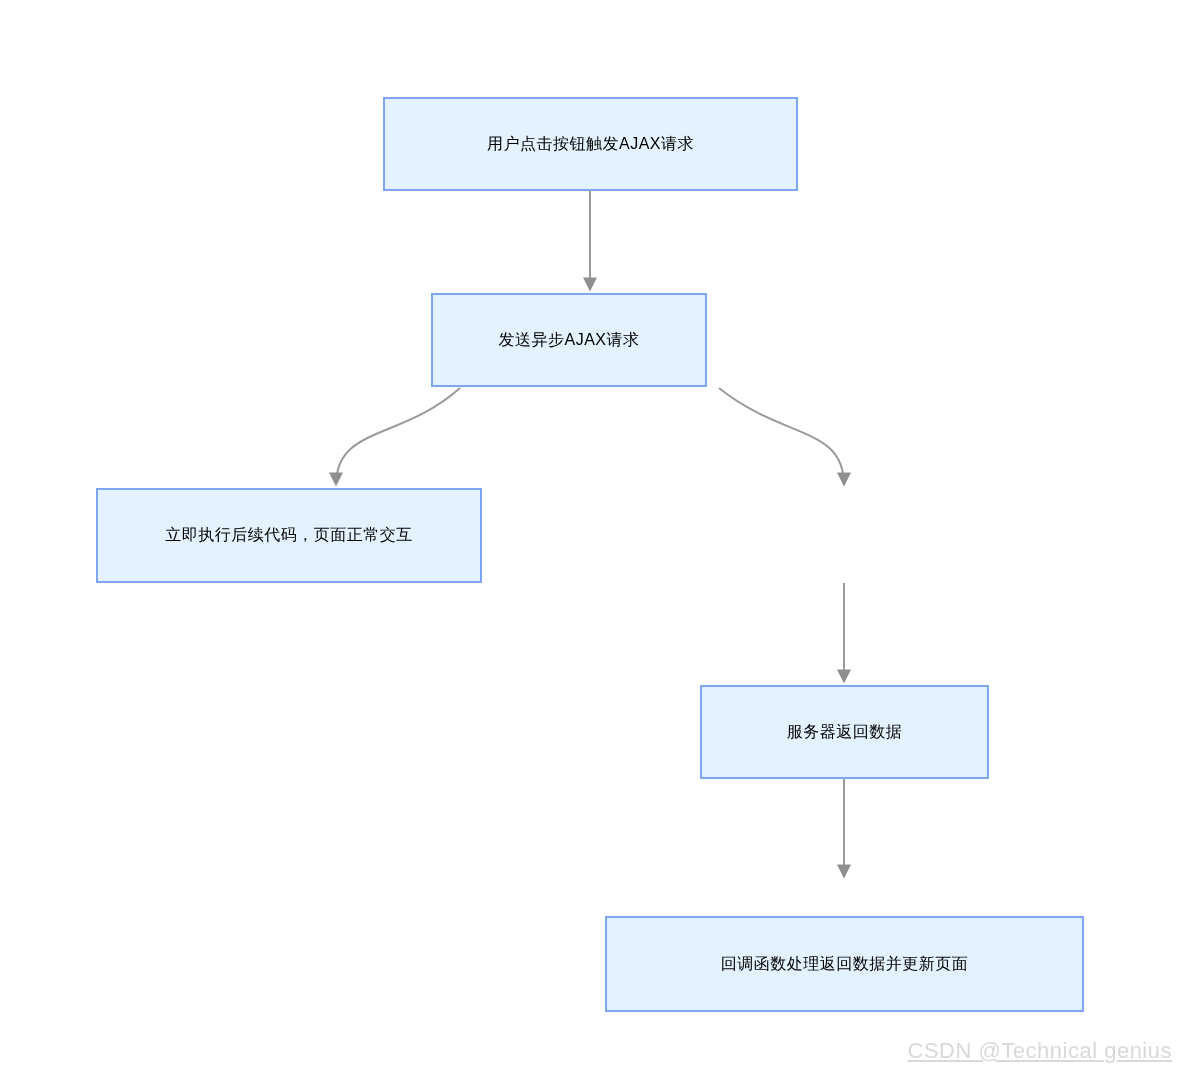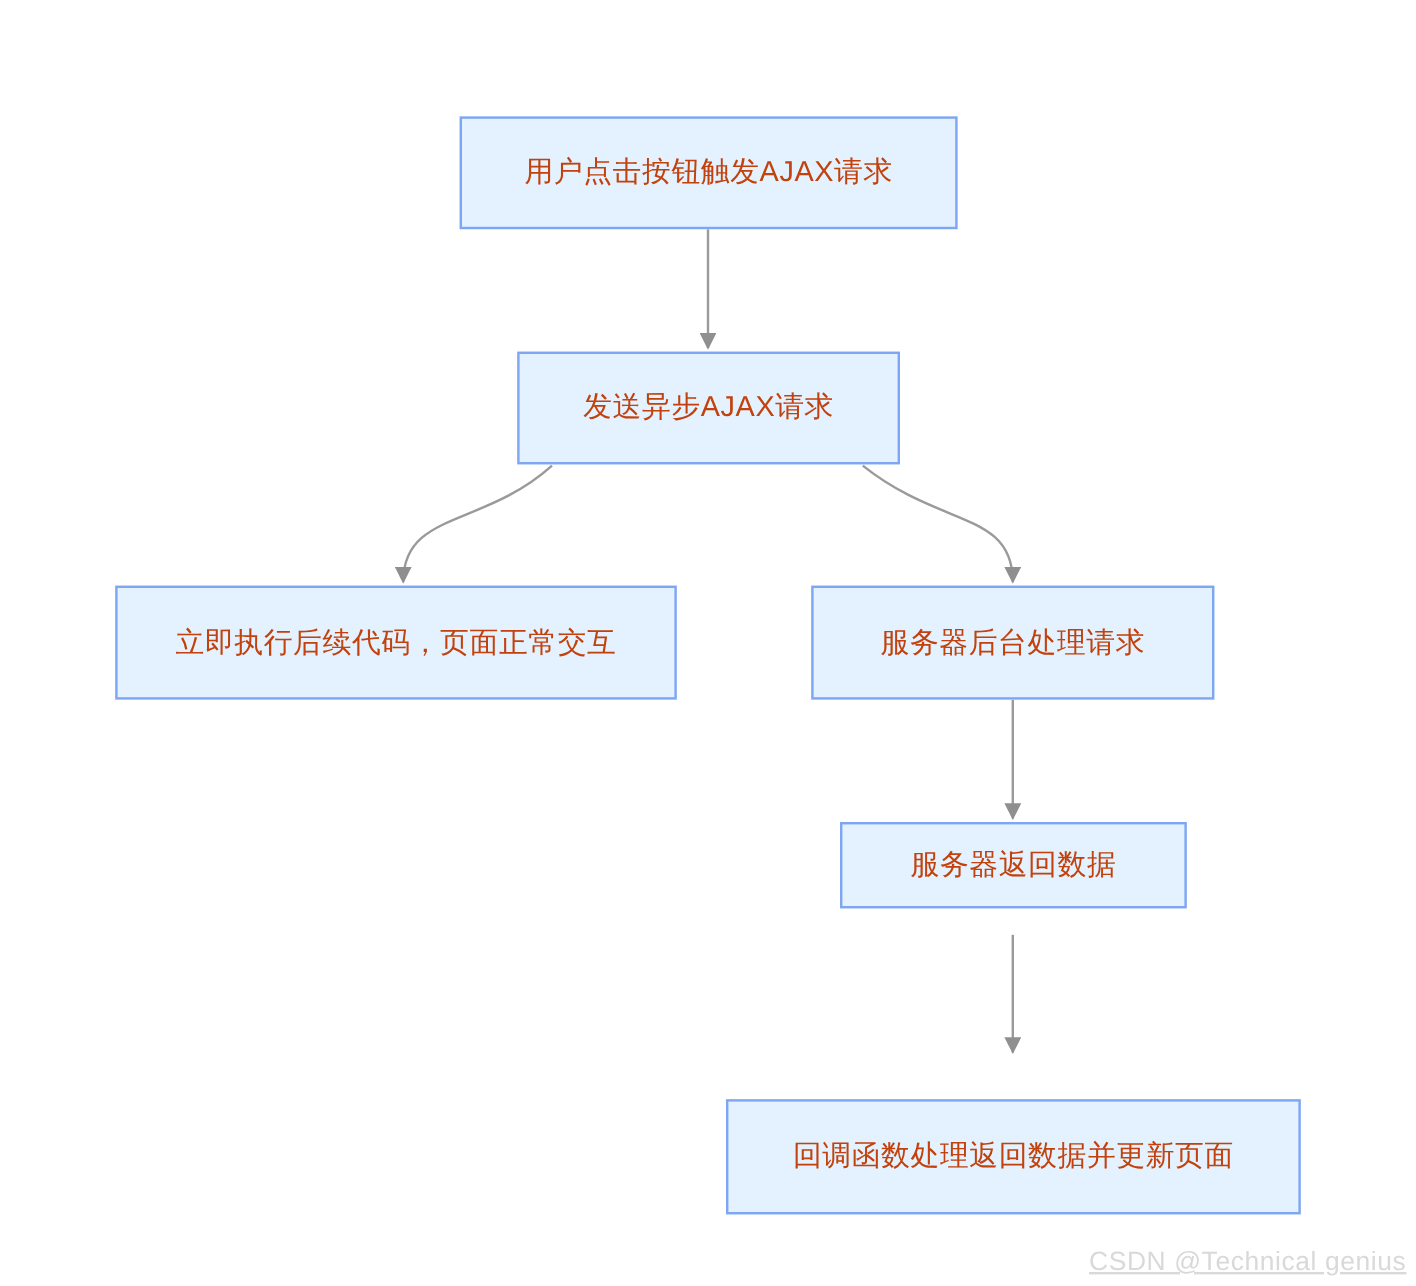--- a/index.html
+++ b/index.html
@@ -25,30 +25,30 @@
   }
   .node {
     position: absolute;
     box-sizing: border-box;
     background: #e3f2fe;
     border: 2px solid #7ea6f2;
     display: flex;
     align-items: center;
     justify-content: center;
     text-align: center;
-    color: #c2410c;
-    font-size: 24px;
+    color: #000000;
+    font-size: 16px;
     letter-spacing: 0.5px;
     line-height: 1.4;
   }
   .node-user-click     { left: 383px; top: 97px;  width: 415px; height: 94px; }
-  .node-send-ajax      { left: 431px; top: 293px; width: 319px; height: 94px; }
-  .node-continue-code  { left: 96px;  top: 488px; width: 468px; height: 95px; }
+  .node-send-ajax      { left: 431px; top: 293px; width: 276px; height: 94px; }
+  .node-continue-code  { left: 96px;  top: 488px; width: 386px; height: 95px; }
   .node-server-process { left: 676px; top: 488px; width: 336px; height: 95px; }
-  .node-server-return  { left: 700px; top: 685px; width: 289px; height: 72px; }
+  .node-server-return  { left: 700px; top: 685px; width: 289px; height: 94px; }
   .node-callback       { left: 605px; top: 880px; width: 479px; height: 96px; margin-top: 36px; }
   .watermark {
     position: absolute;
     right: 8px;
     top: 1038px;
     font-size: 22px;
     color: #d9d9d9;
     letter-spacing: 0.5px;
     white-space: nowrap;
     text-decoration: underline;
@@ -77,23 +77,20 @@
   </div>
 
   <div class="node node-send-ajax">
     <span>发送异步AJAX请求</span>
   </div>
 
   <div class="node node-continue-code">
     <span>立即执行后续代码，页面正常交互</span>
   </div>
 
-  <div class="node node-server-process">
-    <span>服务器后台处理请求</span>
-  </div>
 
   <div class="node node-server-return">
     <span>服务器返回数据</span>
   </div>
 
   <div class="node node-callback">
     <span>回调函数处理返回数据并更新页面</span>
   </div>
 
   <div class="watermark">CSDN @Technical genius</div>

